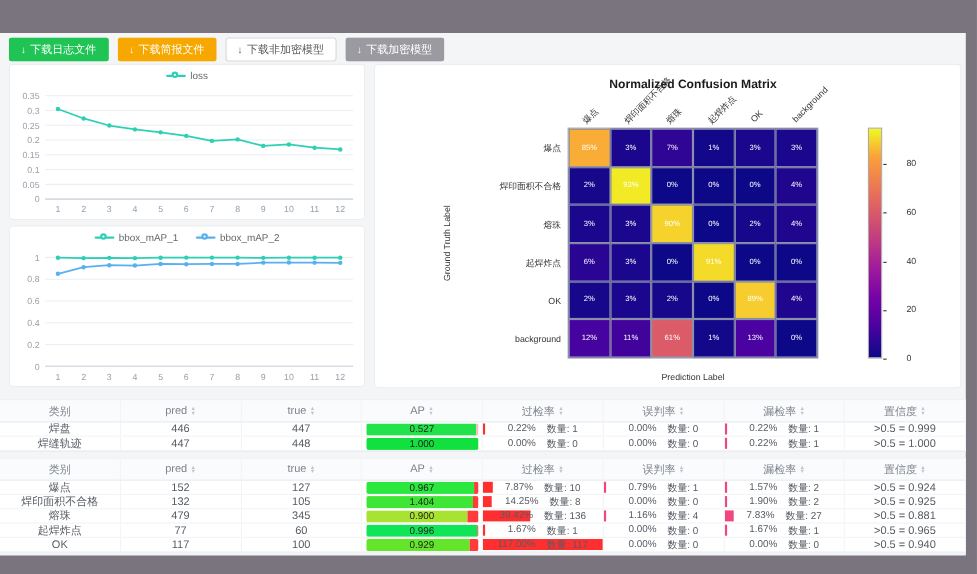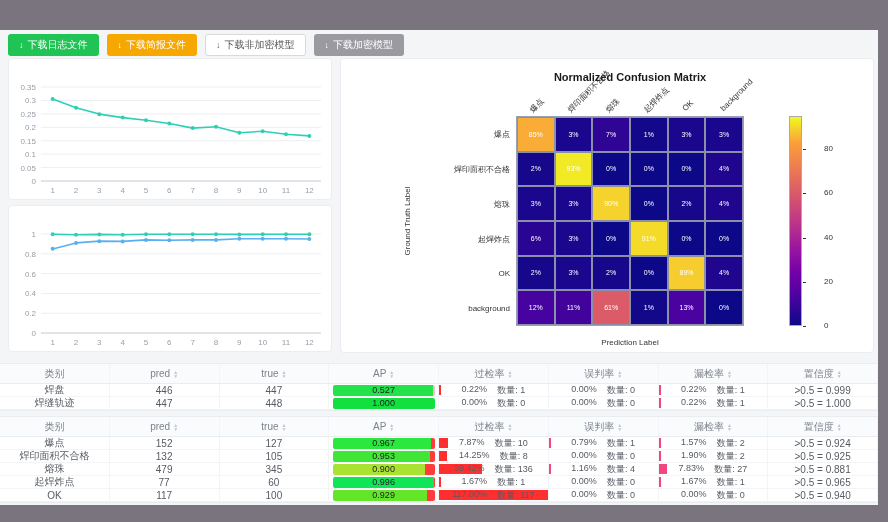--- a/index.html
+++ b/index.html
@@ -70,20 +70,29 @@
       <span class="dl">↓</span>
       <span>下载非加密模型</span>
     </button>
     <button class="btn btn-gray">
       <span class="dl">↓</span>
       <span>下载加密模型</span>
     </button>
   </div>
 
   <div class="panel" id="panel-loss">
+      <div class="legend">
+        <span class="legend-item">
+          <span class="legend-icon">
+            <span class="ln" style="background: rgb(46, 208, 181);"></span>
+            <span class="ring" style="border-color: rgb(46, 208, 181);"></span>
+          </span>
+          <span>loss</span>
+        </span>
+      </div>
       <svg width="322" height="120" class="chart-svg">
         <line x1="32" y1="102" x2="312" y2="102" stroke="#eceef2" stroke-width="1"></line>
         <text x="27" y="105" text-anchor="end" font-size="8" fill="#98a0ab">0</text>
         <line x1="32" y1="88.57142857142857" x2="312" y2="88.57142857142857" stroke="#eceef2" stroke-width="1"></line>
         <text x="27" y="91.57142857142857" text-anchor="end" font-size="8" fill="#98a0ab">0.05</text>
         <line x1="32" y1="75.14285714285714" x2="312" y2="75.14285714285714" stroke="#eceef2" stroke-width="1"></line>
         <text x="27" y="78.14285714285714" text-anchor="end" font-size="8" fill="#98a0ab">0.1</text>
         <line x1="32" y1="61.71428571428571" x2="312" y2="61.71428571428571" stroke="#eceef2" stroke-width="1"></line>
         <text x="27" y="64.71428571428571" text-anchor="end" font-size="8" fill="#98a0ab">0.15</text>
         <line x1="32" y1="48.28571428571428" x2="312" y2="48.28571428571428" stroke="#eceef2" stroke-width="1"></line>
@@ -116,20 +125,36 @@
         <circle cx="160.33333333333331" cy="44.52571428571429" r="2" fill="#2ed0b5"></circle>
         <circle cx="183.66666666666666" cy="49.091428571428565" r="2" fill="#2ed0b5"></circle>
         <circle cx="207" cy="47.748571428571424" r="2" fill="#2ed0b5"></circle>
         <circle cx="230.33333333333331" cy="53.65714285714285" r="2" fill="#2ed0b5"></circle>
         <circle cx="253.66666666666666" cy="52.31428571428572" r="2" fill="#2ed0b5"></circle>
         <circle cx="277" cy="55.268571428571434" r="2" fill="#2ed0b5"></circle>
         <circle cx="300.3333333333333" cy="56.88" r="2" fill="#2ed0b5"></circle>
       </svg>
     </div>
   <div class="panel" id="panel-map">
+      <div class="legend">
+        <span class="legend-item">
+          <span class="legend-icon">
+            <span class="ln" style="background: rgb(46, 208, 181);"></span>
+            <span class="ring" style="border-color: rgb(46, 208, 181);"></span>
+          </span>
+          <span>bbox_mAP_1</span>
+        </span>
+        <span class="legend-item">
+          <span class="legend-icon">
+            <span class="ln" style="background: rgb(88, 176, 238);"></span>
+            <span class="ring" style="border-color: rgb(88, 176, 238);"></span>
+          </span>
+          <span>bbox_mAP_2</span>
+        </span>
+      </div>
       <svg width="322" height="125" class="chart-svg">
         <line x1="32" y1="107" x2="312" y2="107" stroke="#eceef2" stroke-width="1"></line>
         <text x="27" y="110" text-anchor="end" font-size="8" fill="#98a0ab">0</text>
         <line x1="32" y1="87.2" x2="312" y2="87.2" stroke="#eceef2" stroke-width="1"></line>
         <text x="27" y="90.2" text-anchor="end" font-size="8" fill="#98a0ab">0.2</text>
         <line x1="32" y1="67.4" x2="312" y2="67.4" stroke="#eceef2" stroke-width="1"></line>
         <text x="27" y="70.4" text-anchor="end" font-size="8" fill="#98a0ab">0.4</text>
         <line x1="32" y1="47.6" x2="312" y2="47.6" stroke="#eceef2" stroke-width="1"></line>
         <text x="27" y="50.6" text-anchor="end" font-size="8" fill="#98a0ab">0.6</text>
         <line x1="32" y1="27.799999999999997" x2="312" y2="27.799999999999997" stroke="#eceef2" stroke-width="1"></line>
@@ -459,21 +484,21 @@
           <div class="tcell">&gt;0.5 = 0.924</div>
         </div>
         <div class="trow body">
           <div class="tcell">焊印面积不合格</div>
           <div class="tcell">132</div>
           <div class="tcell">105</div>
           <div class="tcell">
             <div class="ap-track">
               <div style="width: 95.3%; background: rgb(63, 230, 54);"></div>
               <div style="flex: 1 1 0%; background: rgb(255, 59, 59);"></div>
-              <div class="ap-val">0.953</div>
+              <div class="ap-val">1.404</div>
             </div>
           </div>
           <div class="tcell">
             <div class="rate-bar" style="width: max(2px, 7.62%); background: rgb(255, 47, 47);"></div>
             <div class="rate-txt">
               <span>14.25%</span>
               <span>数量: 8</span>
             </div>
           </div>
           <div class="tcell">

